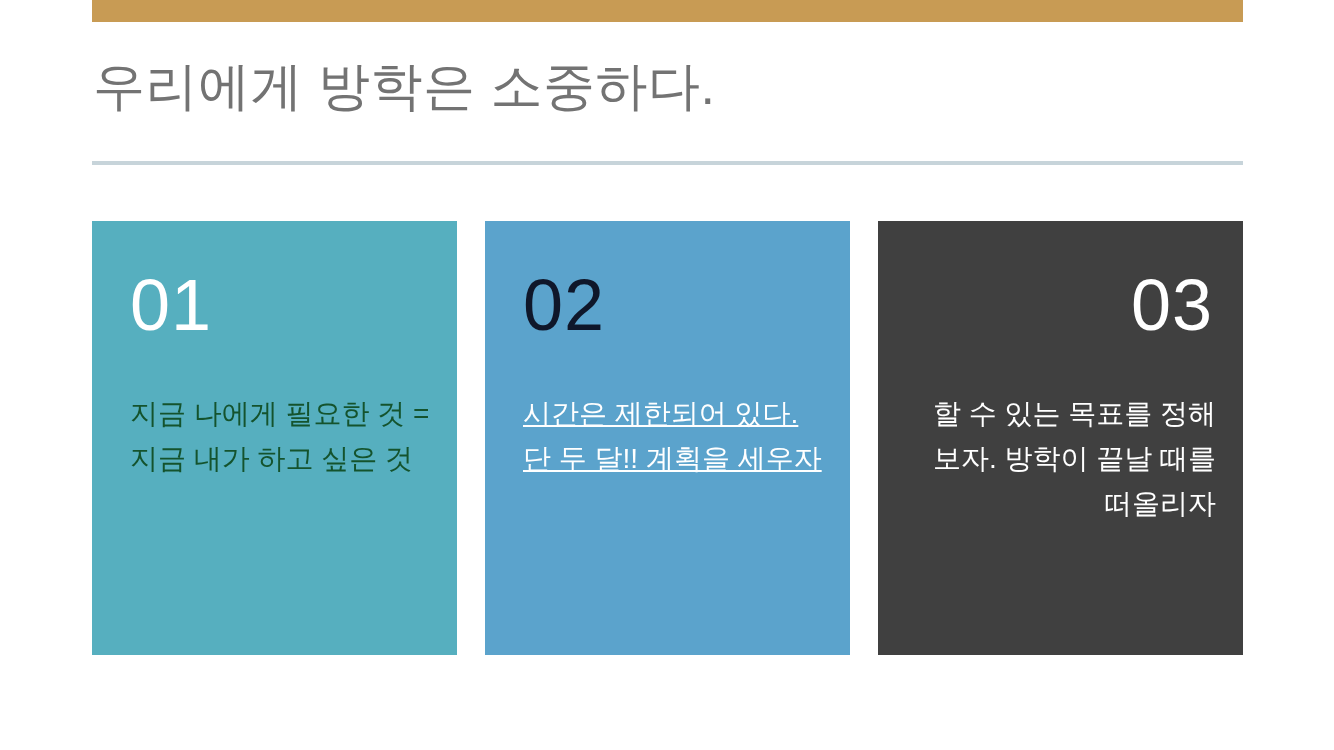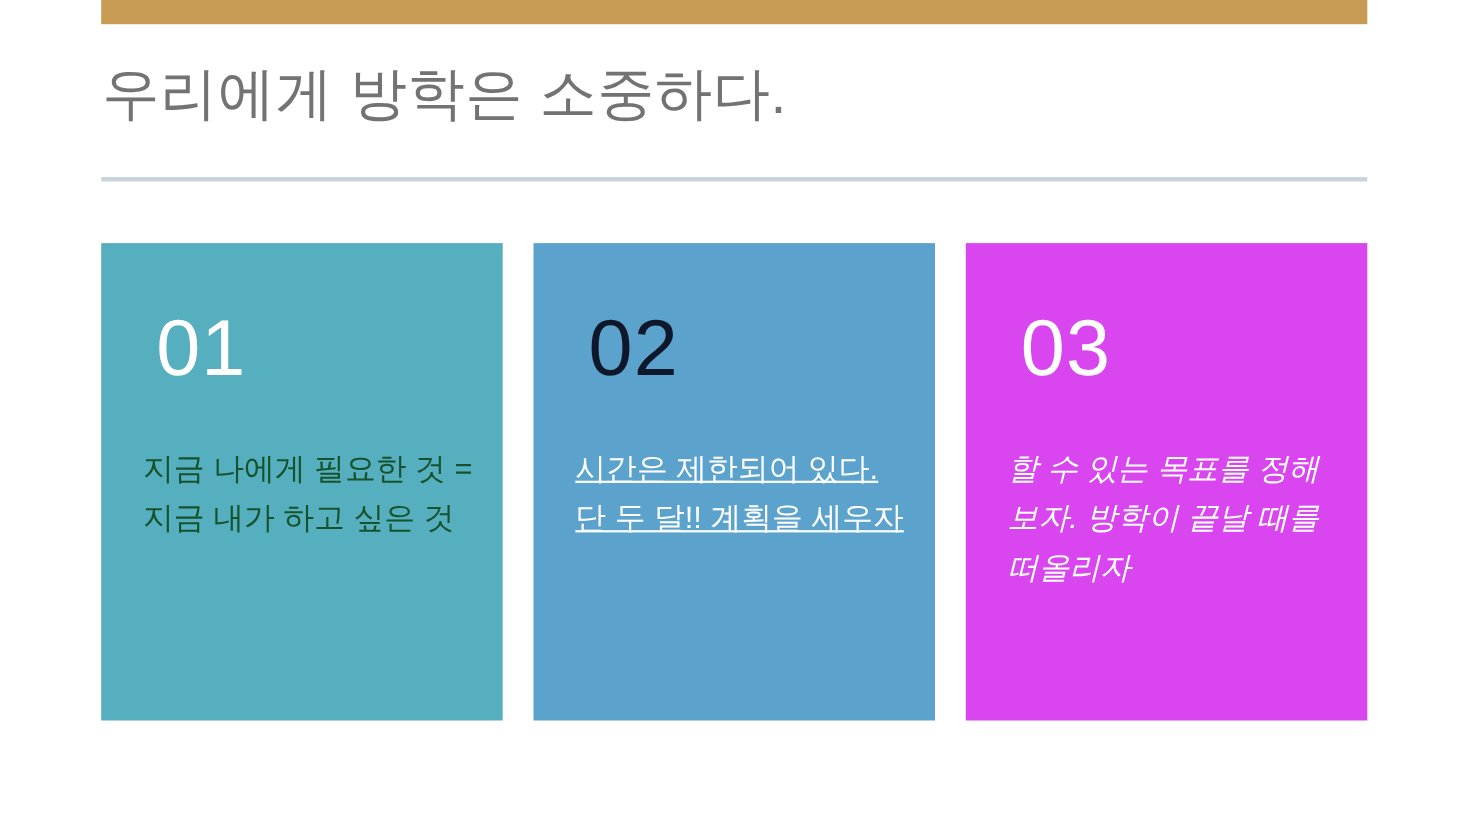--- a/index.html
+++ b/index.html
@@ -79,21 +79,21 @@
     padding: 44px 30px 0 38px;
     overflow: hidden;
   }
 
   .card-number {
     font-size: 72px;
     line-height: 80px;
     font-weight: 300;
     color: #ffffff;
     letter-spacing: 1px;
-    margin: 12px;
+    margin: 0;
     padding: 0;
     white-space: nowrap;
   }
 
   .card-body {
     margin-top: 46px;
     font-size: 28px;
     line-height: 45px;
     font-weight: 400;
     color: #ffffff;
@@ -117,19 +117,19 @@
     <div class="card" style="background: rgb(86, 175, 191);">
       <div class="card-number" style="color: rgb(255, 255, 255);">01</div>
       <div class="card-body" style="color: #14532d;">지금 나에게 필요한 것 = 지금 내가 하고 싶은 것</div>
     </div>
 
     <div class="card" style="background: rgb(91, 163, 204);">
       <div class="card-number" style="color: #0f172a;">02</div>
       <div class="card-body" style="color: rgb(255, 255, 255); text-decoration: underline;">시간은 제한되어 있다. 단 두 달!! 계획을 세우자</div>
     </div>
 
-    <div class="card" style="background: #d946ef;">
+    <div class="card" style="background: #404040; text-align: right;">
       <div class="card-number" style="color: rgb(255, 255, 255);">03</div>
-      <div class="card-body" style="color: rgb(255, 255, 255); font-style: italic;">할 수 있는 목표를 정해 보자. 방학이 끝날 때를 떠올리자</div>
+      <div class="card-body" style="color: rgb(255, 255, 255);">할 수 있는 목표를 정해 보자. 방학이 끝날 때를 떠올리자</div>
     </div>
 
   </div>
 </div>
 
 </body></html>

